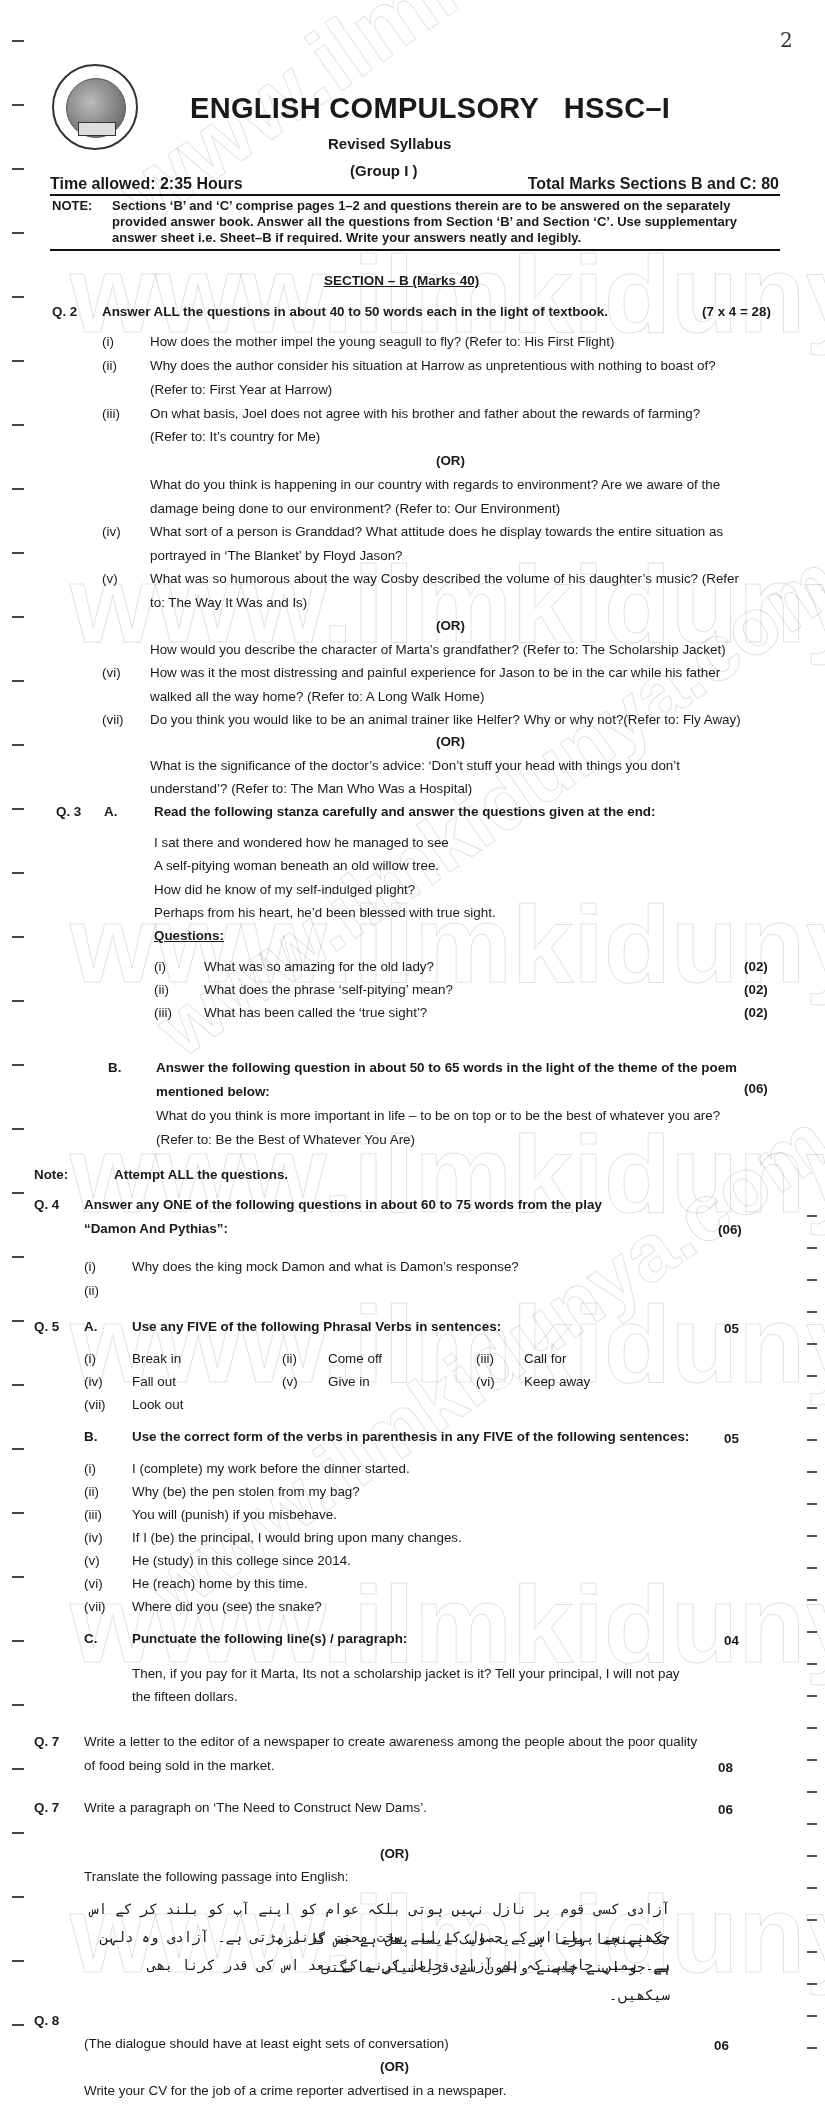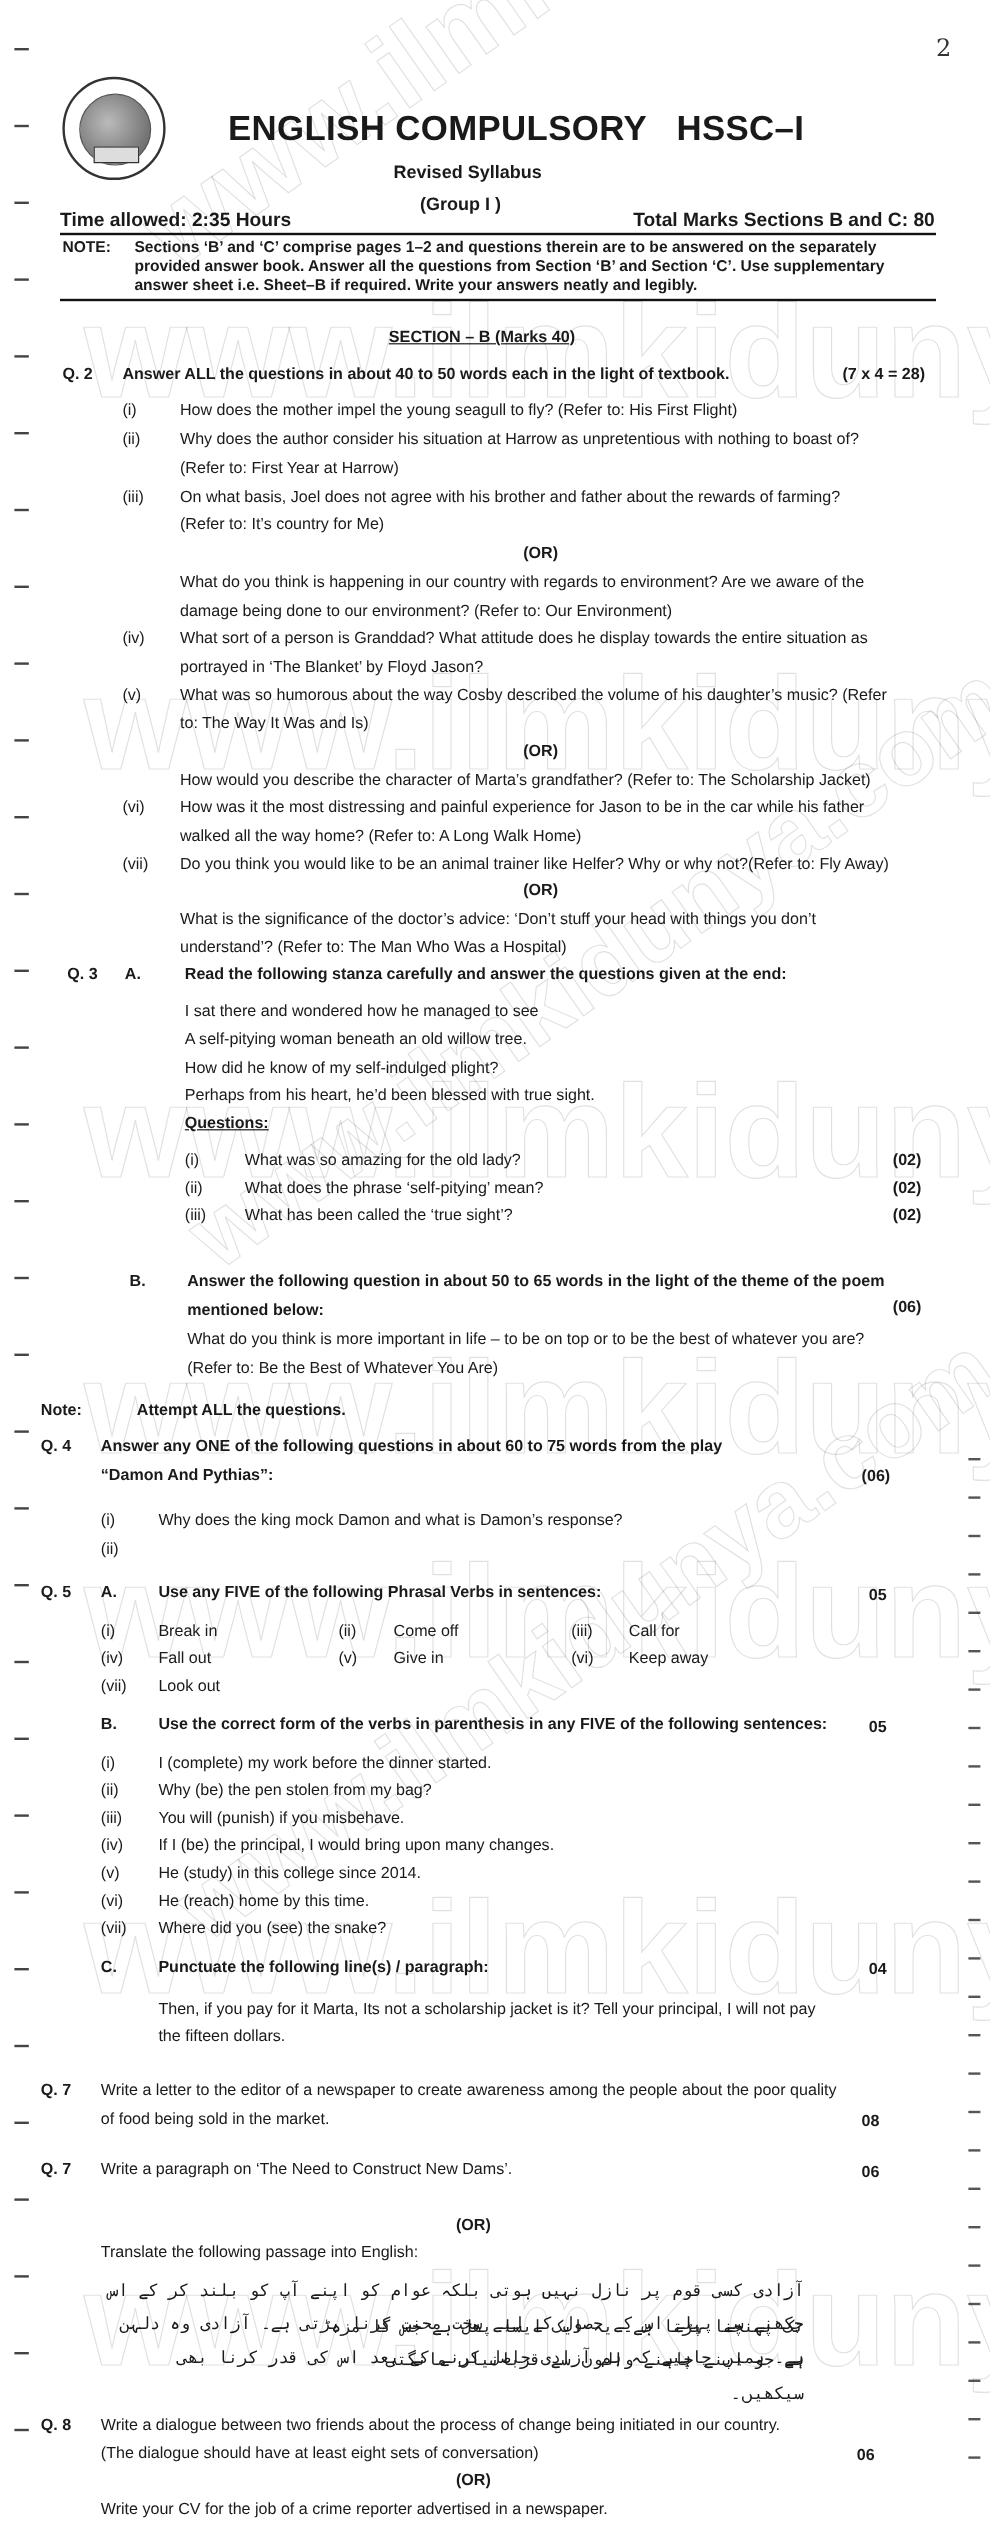--- a/index.html
+++ b/index.html
@@ -253,21 +253,20 @@
   <div class="line" style="left:84px; top:1799px;">Write a paragraph on ‘The Need to Construct New Dams’.</div>
   <div class="line b" style="left:718px; top:1801px;">06</div>
   <div class="line b" style="left:380px; top:1845px;">(OR)</div>
   <div class="line" style="left:84px; top:1868px;">Translate the following passage into English:</div>
 
   <div class="urdu" style="top:1895px;">آزادی کسی قوم پر نازل نہیں ہوتی بلکہ عوام کو اپنے آپ کو بلند کر کے اس تک پہنچنا پڑتا ہے۔ یہ ایک ایسا پھل ہے جس کا مزہ</div>
   <div class="urdu" style="top:1923px;">چکھنے سے پہلے اس کے حصول کے لیے سخت محنت کرنا پڑتی ہے۔ آزادی وہ دلہن ہے جو اپنے چاہنے والوں سے قربانیاں مانگتی</div>
   <div class="urdu" style="top:1951px;">ہے۔ ہمیں چاہیے کہ ہم آزادی حاصل کرنے کے بعد اس کی قدر کرنا بھی سیکھیں۔</div>
 
   <div class="line b" style="left:34px; top:2012px;">Q. 8</div>
-  <div class="line" style="left:84px; top:2012px;">Write a dialogue between two friends about the process of change being initiated in our country.</div>
   <div class="line" style="left:84px; top:2035px;">(The dialogue should have at least eight sets of conversation)</div>
   <div class="line b" style="left:714px; top:2037px;">06</div>
   <div class="line b" style="left:380px; top:2058px;">(OR)</div>
   <div class="line" style="left:84px; top:2082px;">Write your CV for the job of a crime reporter advertised in a newspaper.</div>
 
   <div class="wm" style="left:70px; top:230px; font-size:110px;">www.ilmkidunya.com</div>
   <div class="wm" style="left:70px; top:540px; font-size:110px;">www.ilmkidunya.com</div>
   <div class="wm" style="left:70px; top:880px; font-size:110px;">www.ilmkidunya.com</div>
   <div class="wm" style="left:70px; top:1110px; font-size:110px;">www.ilmkidunya.com</div>
   <div class="wm" style="left:70px; top:1280px; font-size:110px;">www.ilmkidunya.com</div>

